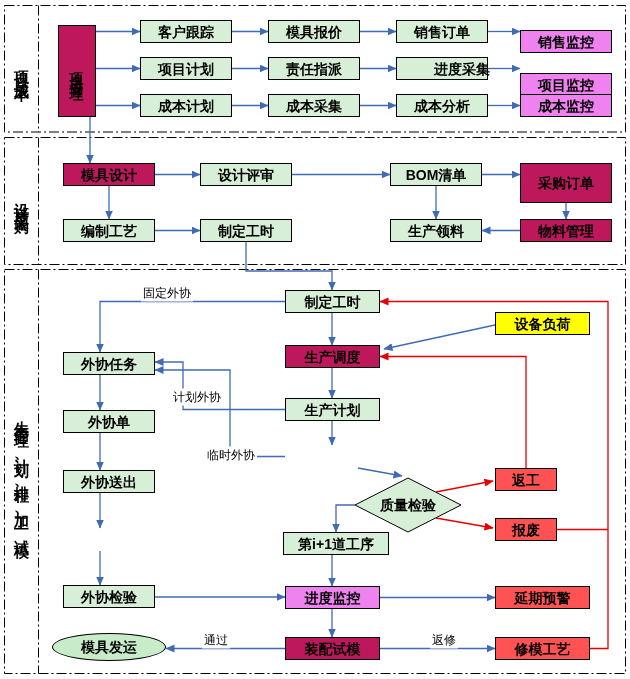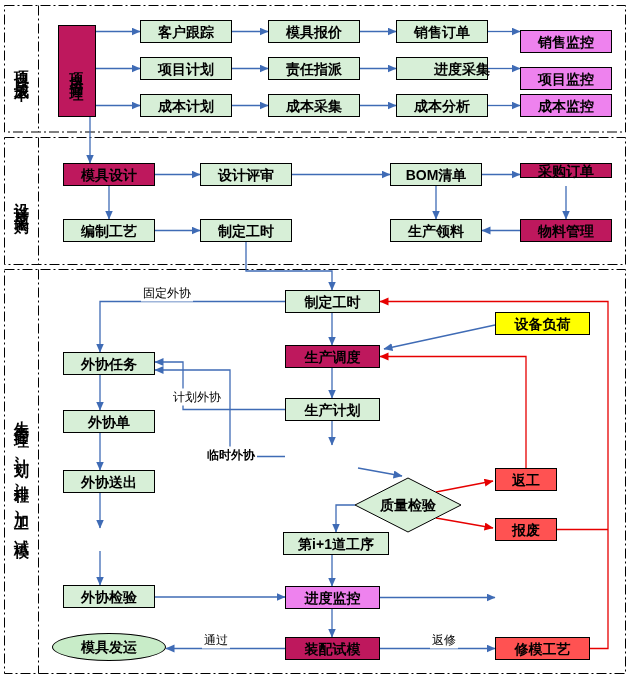--- a/index.html
+++ b/index.html
@@ -124,51 +124,52 @@
   </div>
 
   <div class="node cyan vtext" style="left:58px; top:25px; width:38px; height:92px; letter-spacing:5px;">项目管理</div>
   <div class="node" style="left:140px; top:20px; width:92px; height:23px;">客户跟踪</div>
   <div class="node" style="left:268px; top:20px; width:92px; height:23px;">模具报价</div>
   <div class="node" style="left:396px; top:20px; width:92px; height:23px;">销售订单</div>
   <div class="node violet" style="left:520px; top:20px; width:92px; height:23px;margin-top:10px;">销售监控</div>
   <div class="node" style="left:140px; top:57px; width:92px; height:23px;">项目计划</div>
   <div class="node" style="left:268px; top:57px; width:92px; height:23px;">责任指派</div>
   <div class="node" style="left:396px; top:57px; width:92px; height:23px;padding-left:40px;">进度采集</div>
-  <div class="node violet" style="left:520px; top:67px; width:92px; height:23px;">项目监控</div>
+  <div class="node violet" style="left:520px; top:73px; width:92px; height:23px;">项目监控</div>
   <div class="node" style="left:140px; top:94px; width:92px; height:23px;">成本计划</div>
   <div class="node" style="left:268px; top:94px; width:92px; height:23px;">成本采集</div>
   <div class="node" style="left:396px; top:94px; width:92px; height:23px;">成本分析</div>
   <div class="node violet" style="left:520px; top:94px; width:92px; height:23px;">成本监控</div>
 
   <div class="node cyan" style="left:63px; top:163px; width:92px; height:23px;">模具设计</div>
   <div class="node" style="left:200px; top:163px; width:92px; height:23px;">设计评审</div>
   <div class="node" style="left:390px; top:163px; width:92px; height:23px;">BOM清单</div>
-  <div class="node cyan" style="left:520px; top:163px; width:92px; height:15px;">采购订单</div>
+  <div class="node cyan" style="left:520px; top:163px; width:92px; height:40px;">采购订单</div>
   <div class="node" style="left:63px; top:219px; width:92px; height:23px;">编制工艺</div>
   <div class="node" style="left:200px; top:219px; width:92px; height:23px;">制定工时</div>
   <div class="node" style="left:390px; top:219px; width:92px; height:23px;">生产领料</div>
   <div class="node cyan" style="left:520px; top:219px; width:92px; height:23px;">物料管理</div>
 
   <div class="node" style="left:285px; top:290px; width:95px; height:23px;">制定工时</div>
   <div class="node yellow" style="left:495px; top:312px; width:95px; height:23px;">设备负荷</div>
   <div class="node cyan" style="left:285px; top:345px; width:95px; height:23px;">生产调度</div>
   <div class="node" style="left:63px; top:352px; width:92px; height:23px;">外协任务</div>
   <div class="node" style="left:285px; top:398px; width:95px; height:23px;">生产计划</div>
   <div class="node" style="left:63px; top:410px; width:92px; height:23px;">外协单</div>
   <div class="node" style="left:63px; top:470px; width:92px; height:23px;">外协送出</div>
   <div class="node bare" style="left:355px; top:478px; width:106px; height:54px;">质量检验</div>
   <div class="node redbox" style="left:495px; top:468px; width:62px; height:23px;">返工</div>
   <div class="node redbox" style="left:495px; top:518px; width:62px; height:23px;">报废</div>
   <div class="node" style="left:283px; top:532px; width:106px; height:23px;">第i+1道工序</div>
   <div class="node" style="left:63px; top:585px; width:92px; height:23px;">外协检验</div>
   <div class="node violet" style="left:285px; top:586px; width:95px; height:23px;">进度监控</div>
+  <div class="node redbox" style="left:495px; top:586px; width:95px; height:23px;">延期预警</div>
   <div class="node ellipse" style="left:52px; top:633px; width:114px; height:28px;">模具发运</div>
   <div class="node cyan" style="left:285px; top:637px; width:95px; height:23px;">装配试模</div>
   <div class="node redbox" style="left:495px; top:637px; width:95px; height:23px;">修模工艺</div>
 
   <div class="edge-label" style="left:167px; top:293px;">固定外协</div>
   <div class="edge-label" style="left:197px; top:397px;">计划外协</div>
-  <div class="edge-label" style="left:231px; top:455px;font-weight:bold;">临时外协</div>
+  <div class="edge-label" style="left:231px; top:455px;">临时外协</div>
   <div class="edge-label" style="left:216px; top:640px;">通过</div>
   <div class="edge-label" style="left:444px; top:640px;">返修</div>
 
 </div>
 
 </body></html>

